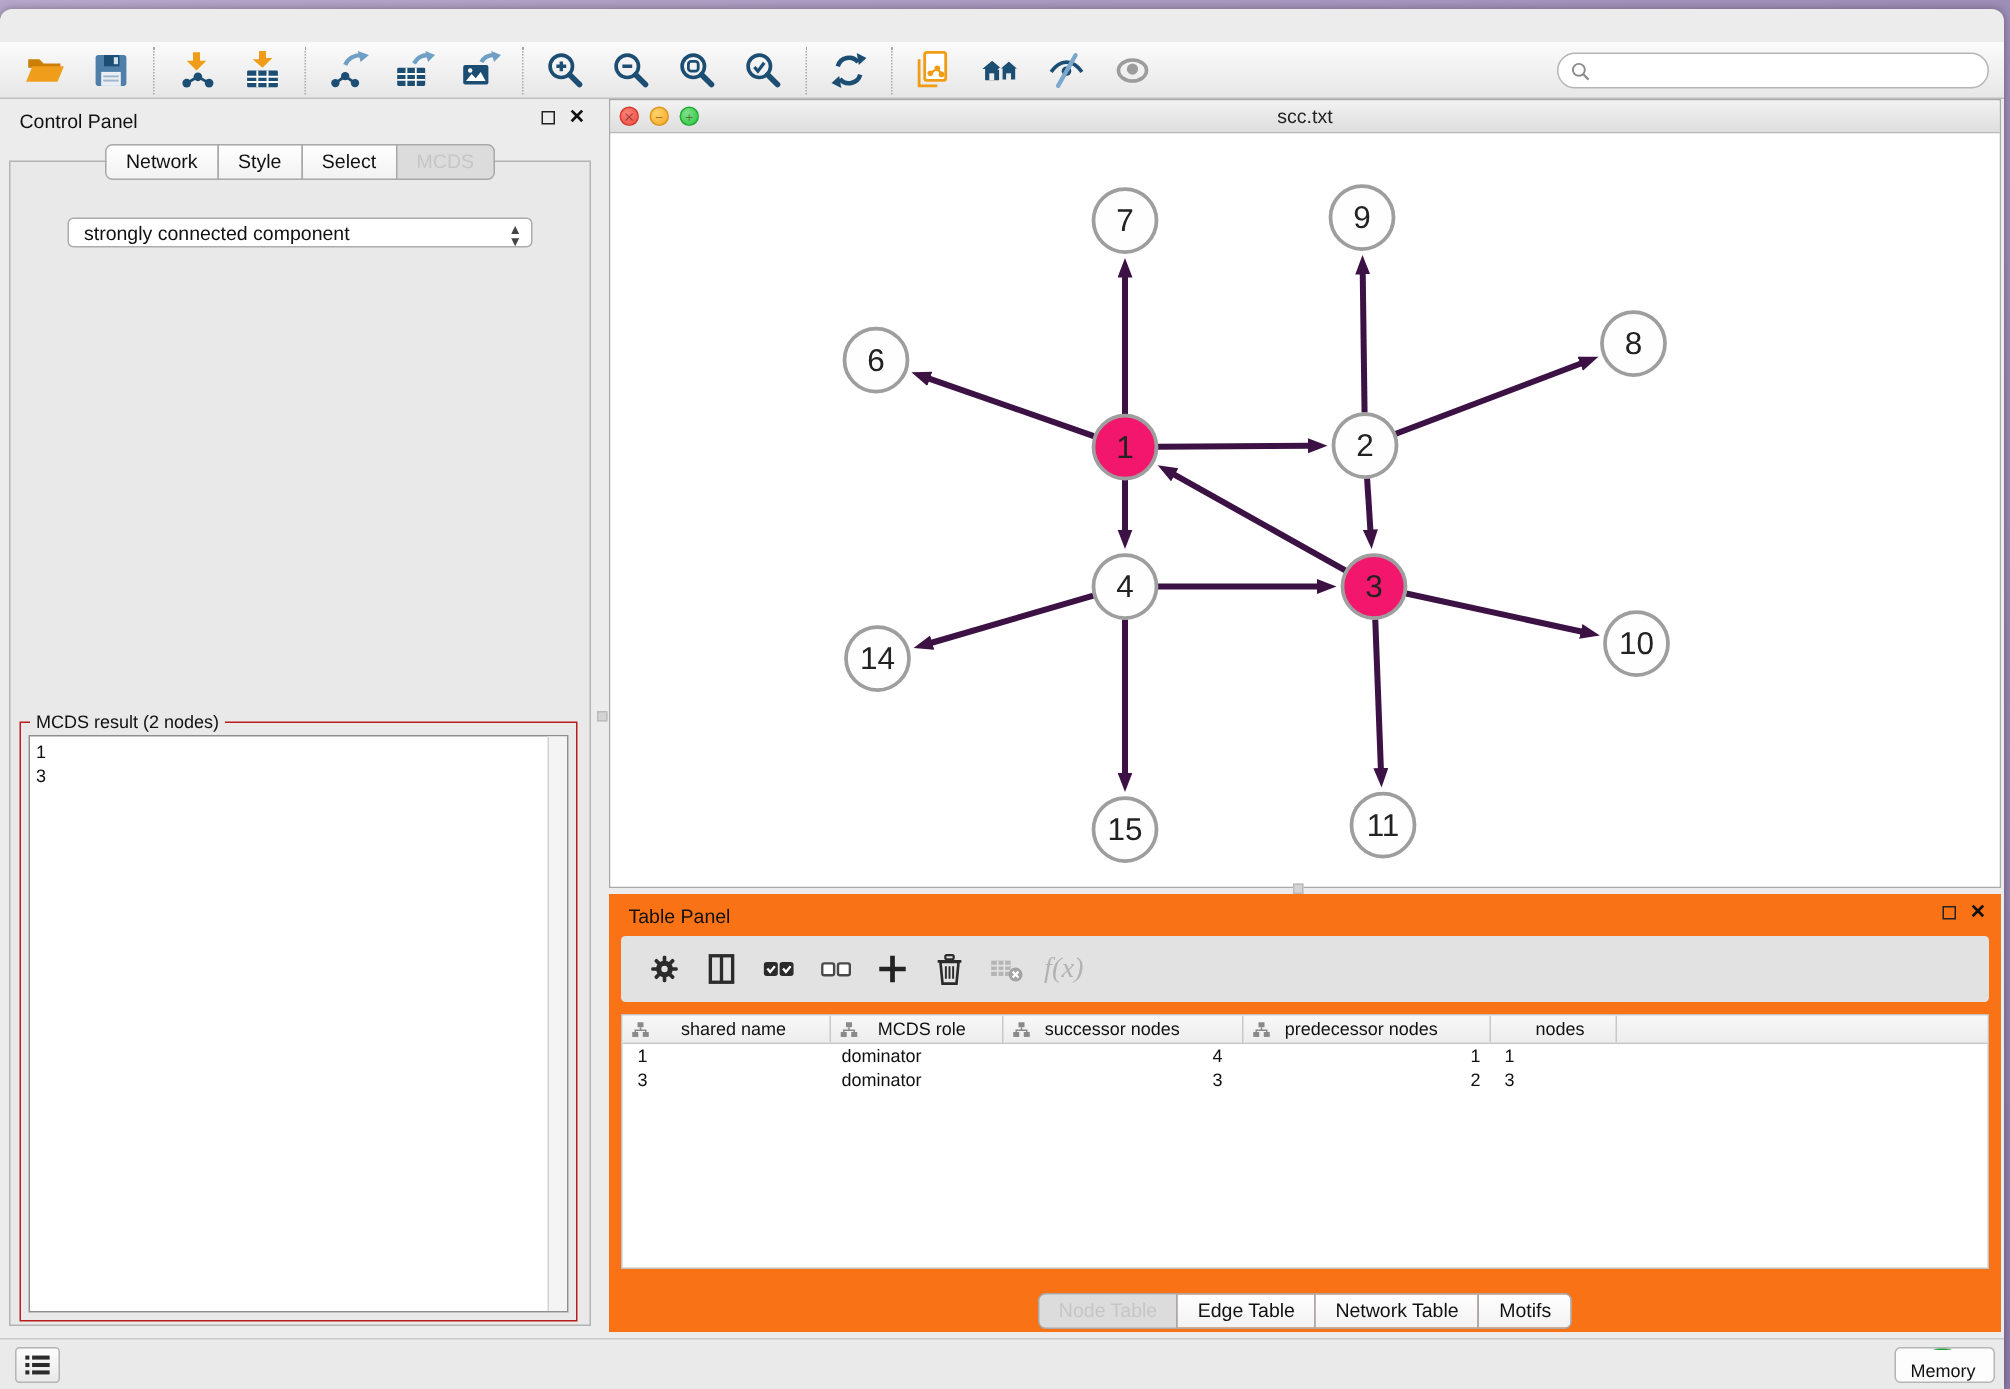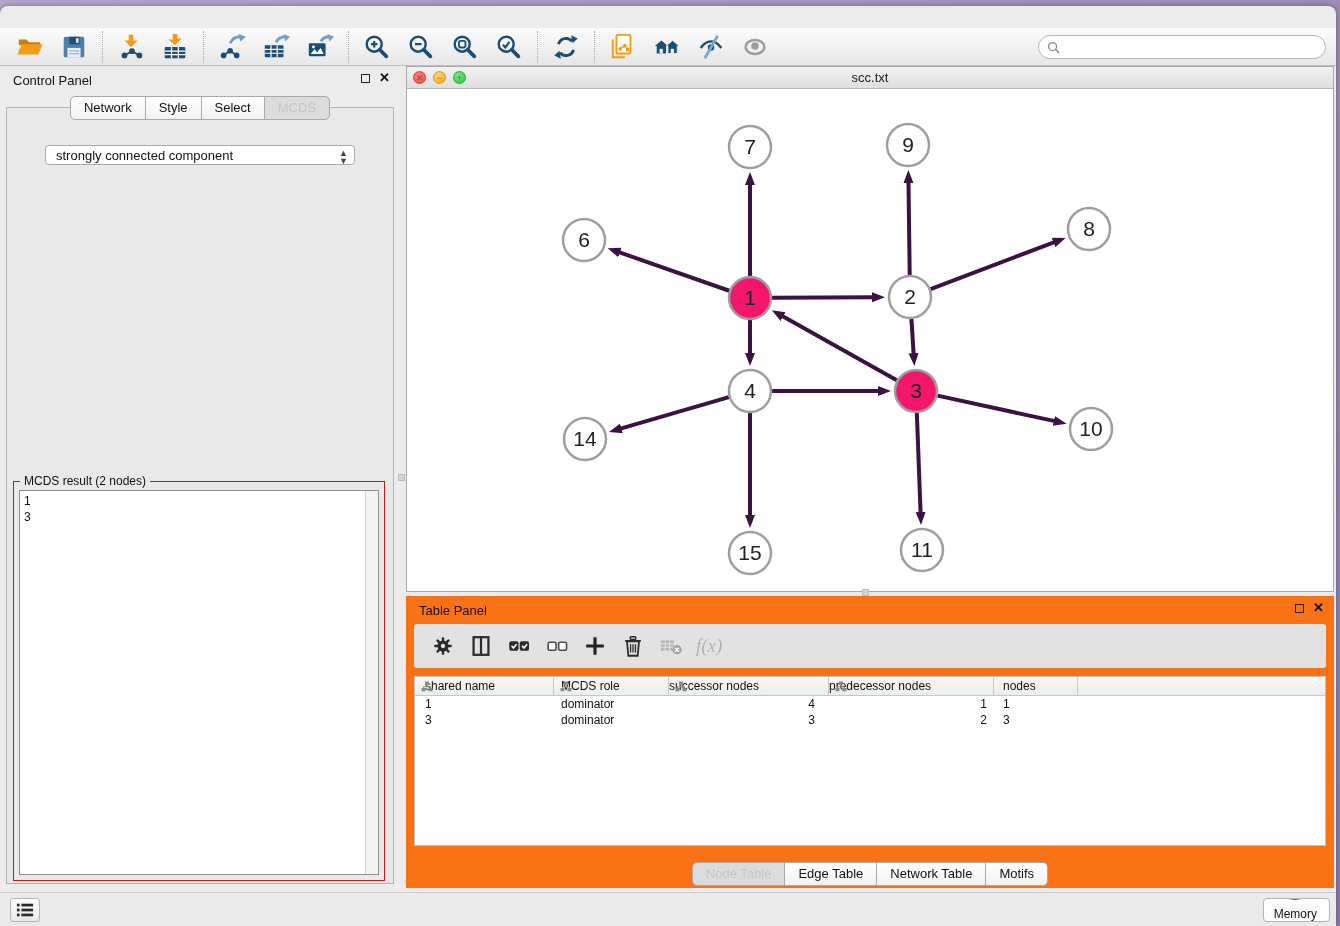--- a/index.html
+++ b/index.html
@@ -61,21 +61,21 @@
   .splitter-dot { position:absolute; width:7px; height:7px; background:#d4d4d4; border:1px solid #bcbcbc; }
 
   
   .table-panel { position:absolute; left:406px; top:590px; width:928px; height:292px; background:#f97316; }
   .tp-toolbar { position:absolute; left:8px; right:8px; top:28px; height:44px; background:#e2e2e2; border-radius:3px; display:flex; align-items:center; padding-left:14px; }
   .tpi { width:30px; height:28px; margin-right:8px; display:flex; align-items:center; justify-content:center; cursor:pointer; }
   .tpi svg { width:26px; height:26px; }
   .fx-label { font-family:"Liberation Serif", serif; font-style:italic; font-size:19px; color:#b3b3b3; margin-left:2px; }
   .tp-table { position:absolute; left:8px; right:8px; top:80px; height:170px; background:#fff; border:1px solid #c2c2c2; overflow:hidden; }
   .thead { display:flex; height:19px; background:linear-gradient(#f8f8f8,#ededed); border-bottom:1px solid #c6c6c6; }
-  .th { display:flex; align-items:center; gap:6px; font-size:12px; color:#111; border-right:1px solid #c9c9c9; position:relative; cursor:pointer; }
+  .th { display:flex; align-items:center; justify-content:center; gap:6px; font-size:12px; color:#111; border-right:1px solid #c9c9c9; position:relative; cursor:pointer; }
   .th .tree-ic { position:absolute; left:6px; top:4px; }
   .th-filler { flex:1; border-right:none; }
   .trow { display:flex; height:16px; font-size:12px; color:#111; cursor:default; }
   .td { padding:1px 0 0; }
   .c0 { width:139px; padding-left:10px; }
   .c1 { width:115px; padding-left:7px; }
   .c2 { width:160px; text-align:right; padding-right:14px; }
   .c3 { width:165px; text-align:right; padding-right:7px; }
   .c4 { width:84px; padding-left:9px; }
   .tp-tabs { position:absolute; left:0; right:0; top:266px; display:flex; justify-content:center; }

